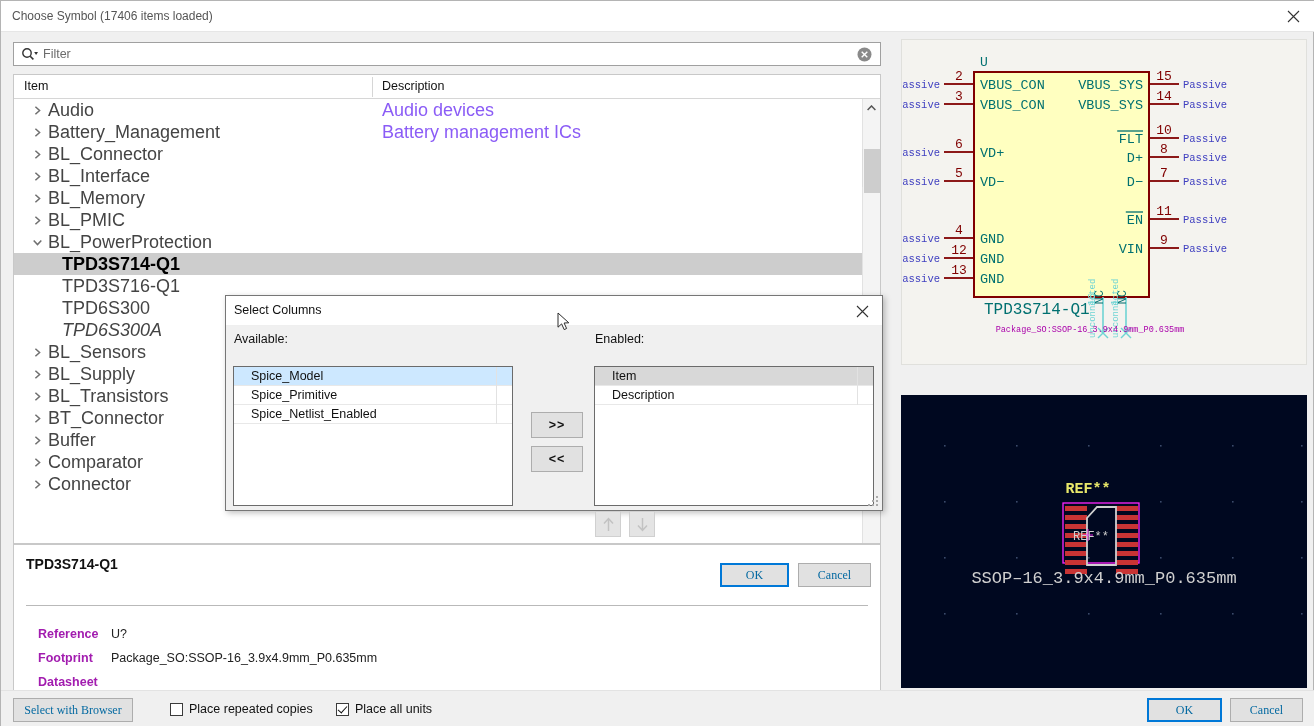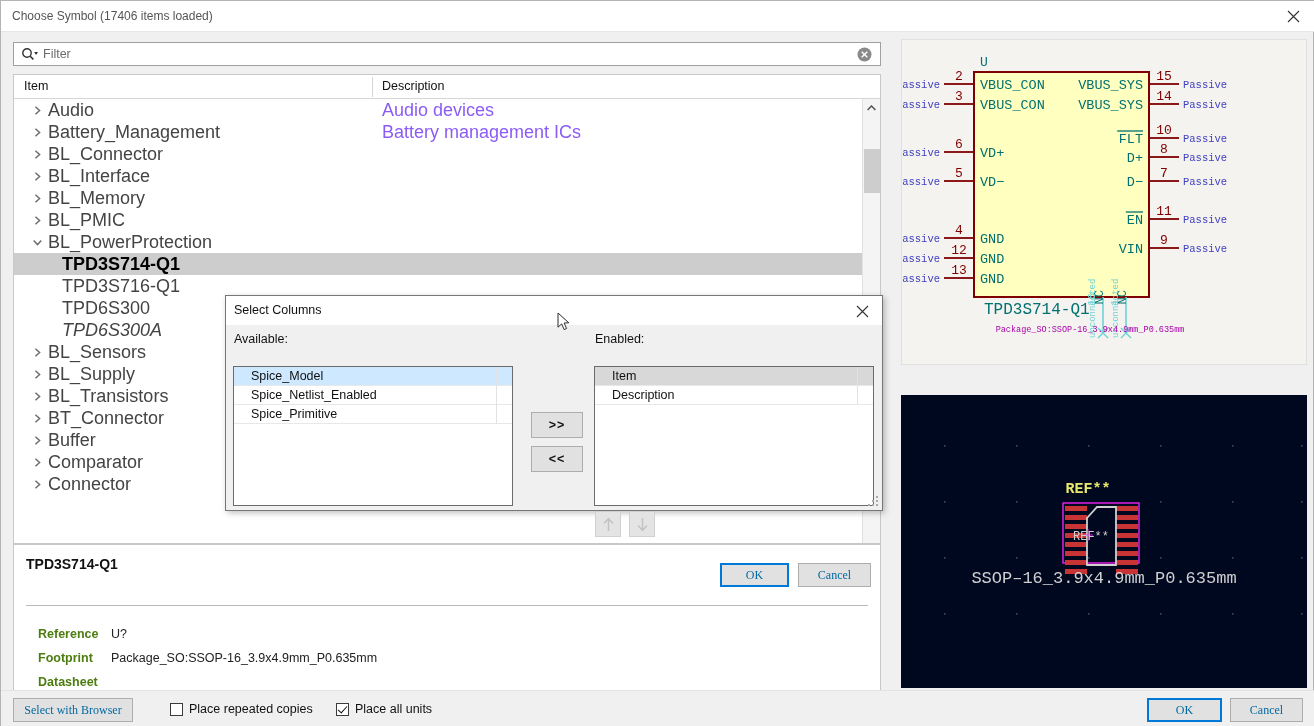--- a/index.html
+++ b/index.html
@@ -127,21 +127,21 @@
     font-size: 14px; font-weight: bold; color: #111;
   }
   .detailpane .hr {
     position: absolute; left: 12px; top: 60px; width: 842px; height: 1px;
     background: #b9b9b9;
   }
   .dfields { position: absolute; left: 12px; top: 82px; }
   .dfield { position: relative; height: 24px; }
   .dfield .k {
     position: absolute; left: 12px; top: 0; width: 86px;
-    font-weight: bold; font-size: 12.5px; color: #4d7c0f;
+    font-weight: bold; font-size: 12.5px; color: #a21caf;
   }
   .dfield .v {
     position: absolute; left: 85px; top: 0; font-size: 12.5px; color: #222;
     white-space: nowrap;
   }
 
   
   .symbolpane {
     position: absolute; left: 900px; top: 38px; width: 406px; height: 326px;
     background: #f4f3ef; border: 1px solid #e0e0dc;
@@ -619,22 +619,22 @@
             <path d="M1 1 L12 12 M12 1 L1 12" stroke="#333" stroke-width="1.1" fill="none"></path>
           </svg>
       </div>
     </div>
 
     <div class="lab" style="left:8px; top:36px;">Available:</div>
     <div class="lab" style="left:369px; top:36px;">Enabled:</div>
 
     <div class="listbox" style="left:7px; top:70px; width:280px; height:140px;" id="available-list">
         <div class="lrow sel">Spice_Model<span class="cellsep" style="left: 262px;"></span></div>
+        <div class="lrow">Spice_Primitive<span class="cellsep" style="left: 262px;"></span></div>
         <div class="lrow">Spice_Netlist_Enabled<span class="cellsep" style="left: 262px;"></span></div>
-        <div class="lrow">Spice_Primitive<span class="cellsep" style="left: 262px;"></span></div>
       </div>
 
     <div class="listbox" style="left:368px; top:70px; width:280px; height:140px;" id="enabled-list">
         <div class="lrow hdrsel">Item<span class="cellsep" style="left: 262px;"></span></div>
         <div class="lrow">Description<span class="cellsep" style="left: 262px;"></span></div>
       </div>
 
     <div class="xbtn" style="left:305px; top:116px;">&gt;&gt;</div>
     <div class="xbtn" style="left:305px; top:150px;">&lt;&lt;</div>
 

